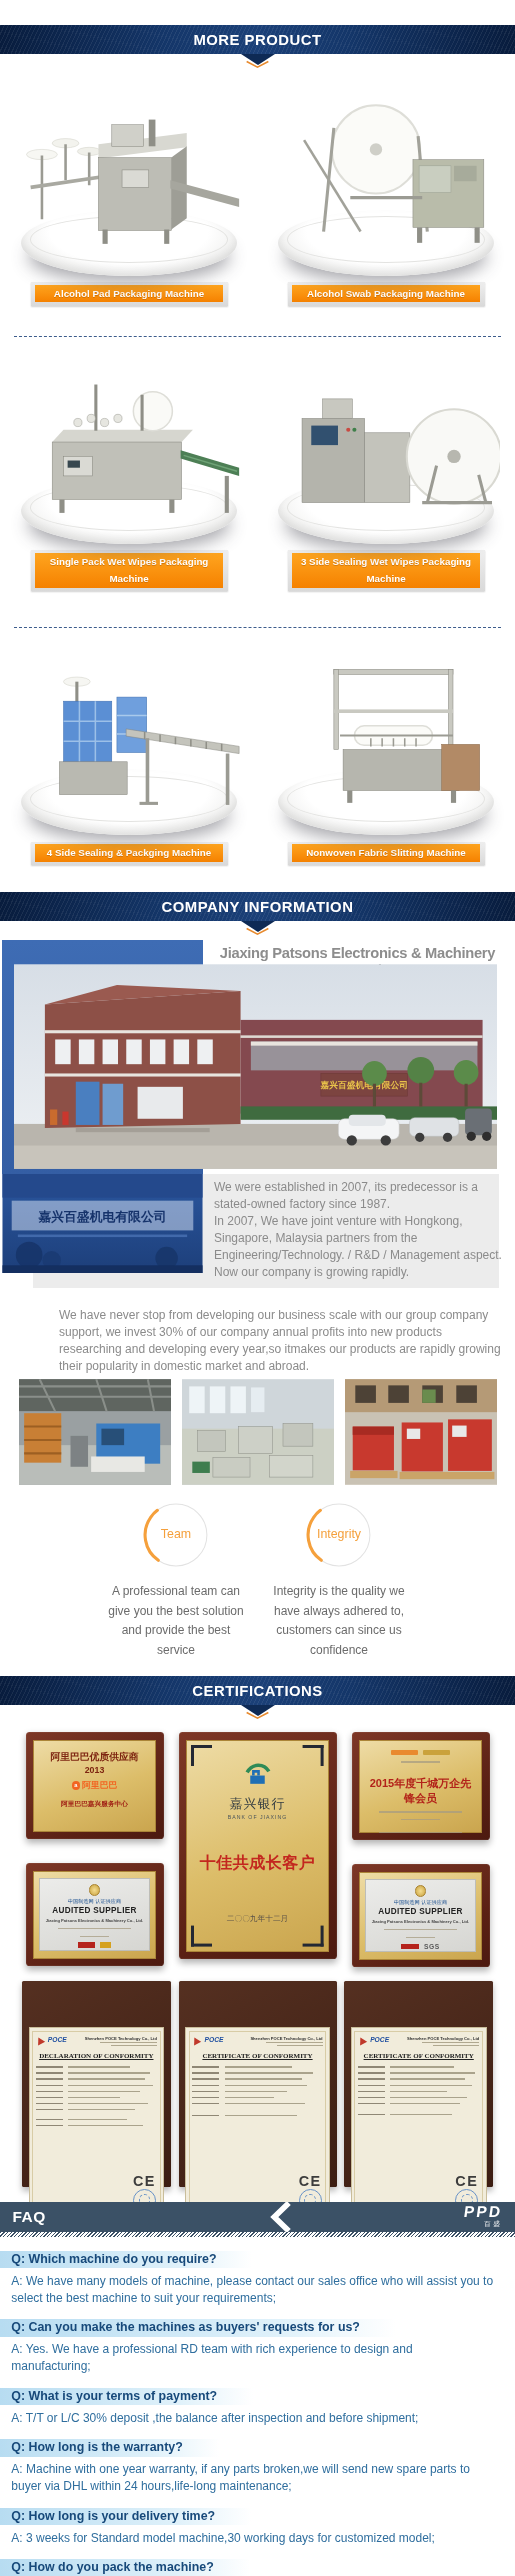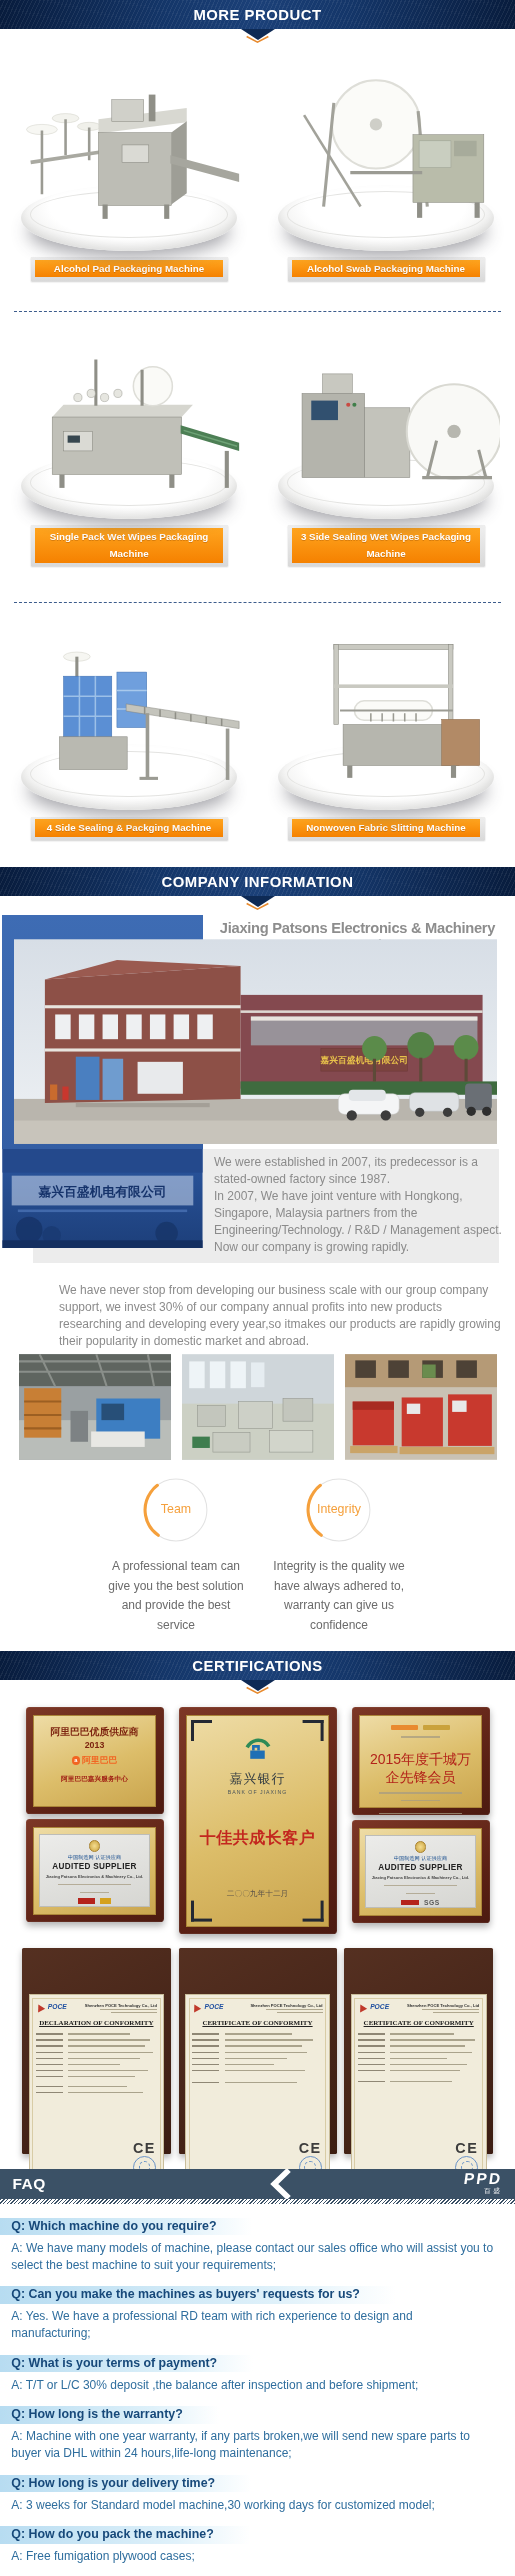--- a/index.html
+++ b/index.html
@@ -1,21 +1,21 @@
 <!DOCTYPE html>
 <html style="font-size:8.2px"><head>
 <meta charset="utf-8">
 <style>
   * { box-sizing: border-box; margin: 0; padding: 0; }
   body { background:#fff; font-family:"Liberation Sans", "DejaVu Sans", sans-serif; }
   .page { width:515px; height:2696px; margin:0 auto; background:#fff; overflow:hidden; position:relative; }
 
   
   .sec-banner { position:relative; height:29px;
-    background:linear-gradient(90deg,#081c3d,#143669 32%,#1b4078 50%,#143669 68%,#081c3d); }
+    background:linear-gradient(90deg,#081c3d,#143669 32%,#1b4078 50%,#143669 68%,#081c3d);margin-top:25px; }
   .sec-banner::before { content:""; position:absolute; inset:0;
     background:repeating-linear-gradient(115deg, rgba(255,255,255,.07) 0 1px, transparent 1px 3.6px); }
   .sec-banner .sec-title { position:relative; display:block; line-height:29px; text-align:center;
     color:#fff; font-size:15.5px; font-weight:bold; letter-spacing:0.5px; transform:scaleX(.96); }
   .notch { width:0; height:0; margin:0 auto; border-left:17.5px solid transparent;
     border-right:17.5px solid transparent; border-top:11.3px solid #0e2a55; }
   .chev-orange { display:block; margin:-5.2px auto 0; }
 
   
   .prod-row { display:flex; justify-content:center; gap:30px; padding-top:28px; }
@@ -51,21 +51,21 @@
   .feature { width:163px; text-align:center; }
   .fcircle { position:relative; width:68px; height:68px; margin:0 auto; }
   .fcircle .ftext { position:absolute; inset:0; display:flex; flex-direction:column;
     align-items:center; justify-content:center; color:#f5a03c; }
   .ftop { font-size:15.5px; font-weight:bold; line-height:16.5px; }
   .fbottom { font-size:12.4px; line-height:13.4px; }
   .fcaption { margin:13.4px auto 0; width:150px; font-size:12px; color:#6b6b6b; line-height:19.6px; }
 
   
   .cert-top-row { display:flex; justify-content:center; gap:15px; margin-top:12.4px; }
-  .cert-col { display:flex; flex-direction:column; gap:5px; width:138px; }
+  .cert-col { display:flex; flex-direction:column; gap:24px; width:138px; }
   .plaque { background:linear-gradient(150deg,#7d3726,#5a2014 70%,#4c1a10); border-radius:3.6px;
     padding:7.7px; box-shadow:0 3.1px 7.2px rgba(0,0,0,.3), inset 0 0 0 1px rgba(255,255,255,.06); }
   .gold { height:100%; background:linear-gradient(160deg,#eedca6,#dcbd69 55%,#caa54e);
     border:0.5px solid #ab8538; padding:6.2px 5.2px; text-align:center; position:relative; }
   .pl-alibaba { height:107px; }
   .pl-audited { height:103px; }
   .pl-bank { width:158px; height:227px; }
   .pl-pioneer { height:108px; }
   .alb-t1 { color:#7d2410; font-weight:bold; font-size:9.8px; margin-top:4.1px; }
   .alb-year { color:#7d2410; font-weight:bold; font-size:8.8px; margin-top:1px; }
@@ -76,21 +76,21 @@
   .bank-corner { position:absolute; width:20.6px; height:20.6px; border-top:3.6px solid #232833; border-left:3.6px solid #232833; }
   .bc-tl { top:4.1px; left:4.1px; } .bc-tr { top:4.1px; right:4.1px; transform:rotate(90deg); }
   .bc-br { bottom:4.1px; right:4.1px; transform:rotate(180deg); } .bc-bl { bottom:4.1px; left:4.1px; transform:rotate(270deg); }
   .bank-cn { font-size:13px; color:#333c42; margin-top:5.2px; letter-spacing:1px; }
   .bank-en { font-size:5.2px; color:#4a545a; letter-spacing:1px; margin-top:1.5px; }
   .bank-head { font-size:16px; font-weight:bold; color:#c3271f; margin-top:33px; letter-spacing:0.5px; }
   .bank-date { font-size:7.7px; color:#5a5248; margin-top:40px; }
   .pio-logos { display:flex; justify-content:center; gap:5.2px; margin-top:3.1px; }
   .pio-logos i { display:block; width:27px; height:4.6px; background:#e98a2f; border-radius:1px; }
   .pio-logos i.g { background:#caa23c; }
-  .pio-head { font-size:14px; font-weight:normal; color:#b3231a; margin-top:13.4px; }
+  .pio-head { font-size:11px; font-weight:bold; color:#b3231a; margin-top:13.4px; }
   .gline { height:1.5px; background:#a79c82; margin:5.2px 13.4px 0; opacity:.75; }
   .gline.short { margin:6.2px 36px 0; }
   .aud-inner { background:linear-gradient(165deg,#ececea,#d6d6d2); border:0.5px solid #bdbdb8;
     height:100%; padding:4.1px 4.1px; text-align:center; }
   .medal { width:11.3px; height:11.3px; border-radius:50%; margin:1px auto 0;
     background:radial-gradient(#f5dd90,#c9a23f); border:0.5px solid #a9822f; }
   .aud-tag { font-size:5.2px; color:#1a4f8f; margin-top:2.1px; }
   .aud-title { font-size:8.2px; font-weight:bold; color:#222; margin-top:1.5px; letter-spacing:0.3px; }
   .aud-co { font-size:4.1px; color:#444; margin-top:2.6px; font-weight:bold; }
   .aud-logos { display:flex; justify-content:center; align-items:center; gap:5.2px; margin-top:5.2px; }
@@ -450,21 +450,21 @@
     <div class="feature">
       <div class="fcircle">
         <svg width="68" height="68" viewBox="0 0 132 132">
           <circle cx="66" cy="66" r="60" fill="#fff" stroke="#e2e2e2" stroke-width="2"></circle>
           <circle cx="66" cy="66" r="60" fill="none" stroke="#f5a03c" stroke-width="6" pathLength="100" stroke-dasharray="30 70" stroke-linecap="round" transform="rotate(125 66 66)"></circle>
         </svg>
         <div class="ftext">
           <span class="fbottom">Integrity</span>
         </div>
       </div>
-      <div class="fcaption">Integrity is the quality we have always adhered to, warranty can give us confidence</div>
+      <div class="fcaption">Integrity is the quality we have always adhered to, customers can since us confidence</div>
     </div>
   </div>
 
   <div class="sec-banner" style="margin-top:15.5px">
     <span class="sec-title">CERTIFICATIONS</span>
   </div>
   <div class="notch"></div>
   <svg class="chev-orange" width="25" height="9.3" viewBox="0 0 48 18">
     <polyline points="3,3 24,14 45,3" fill="none" stroke="#e78a2e" stroke-width="3"></polyline>
   </svg>

